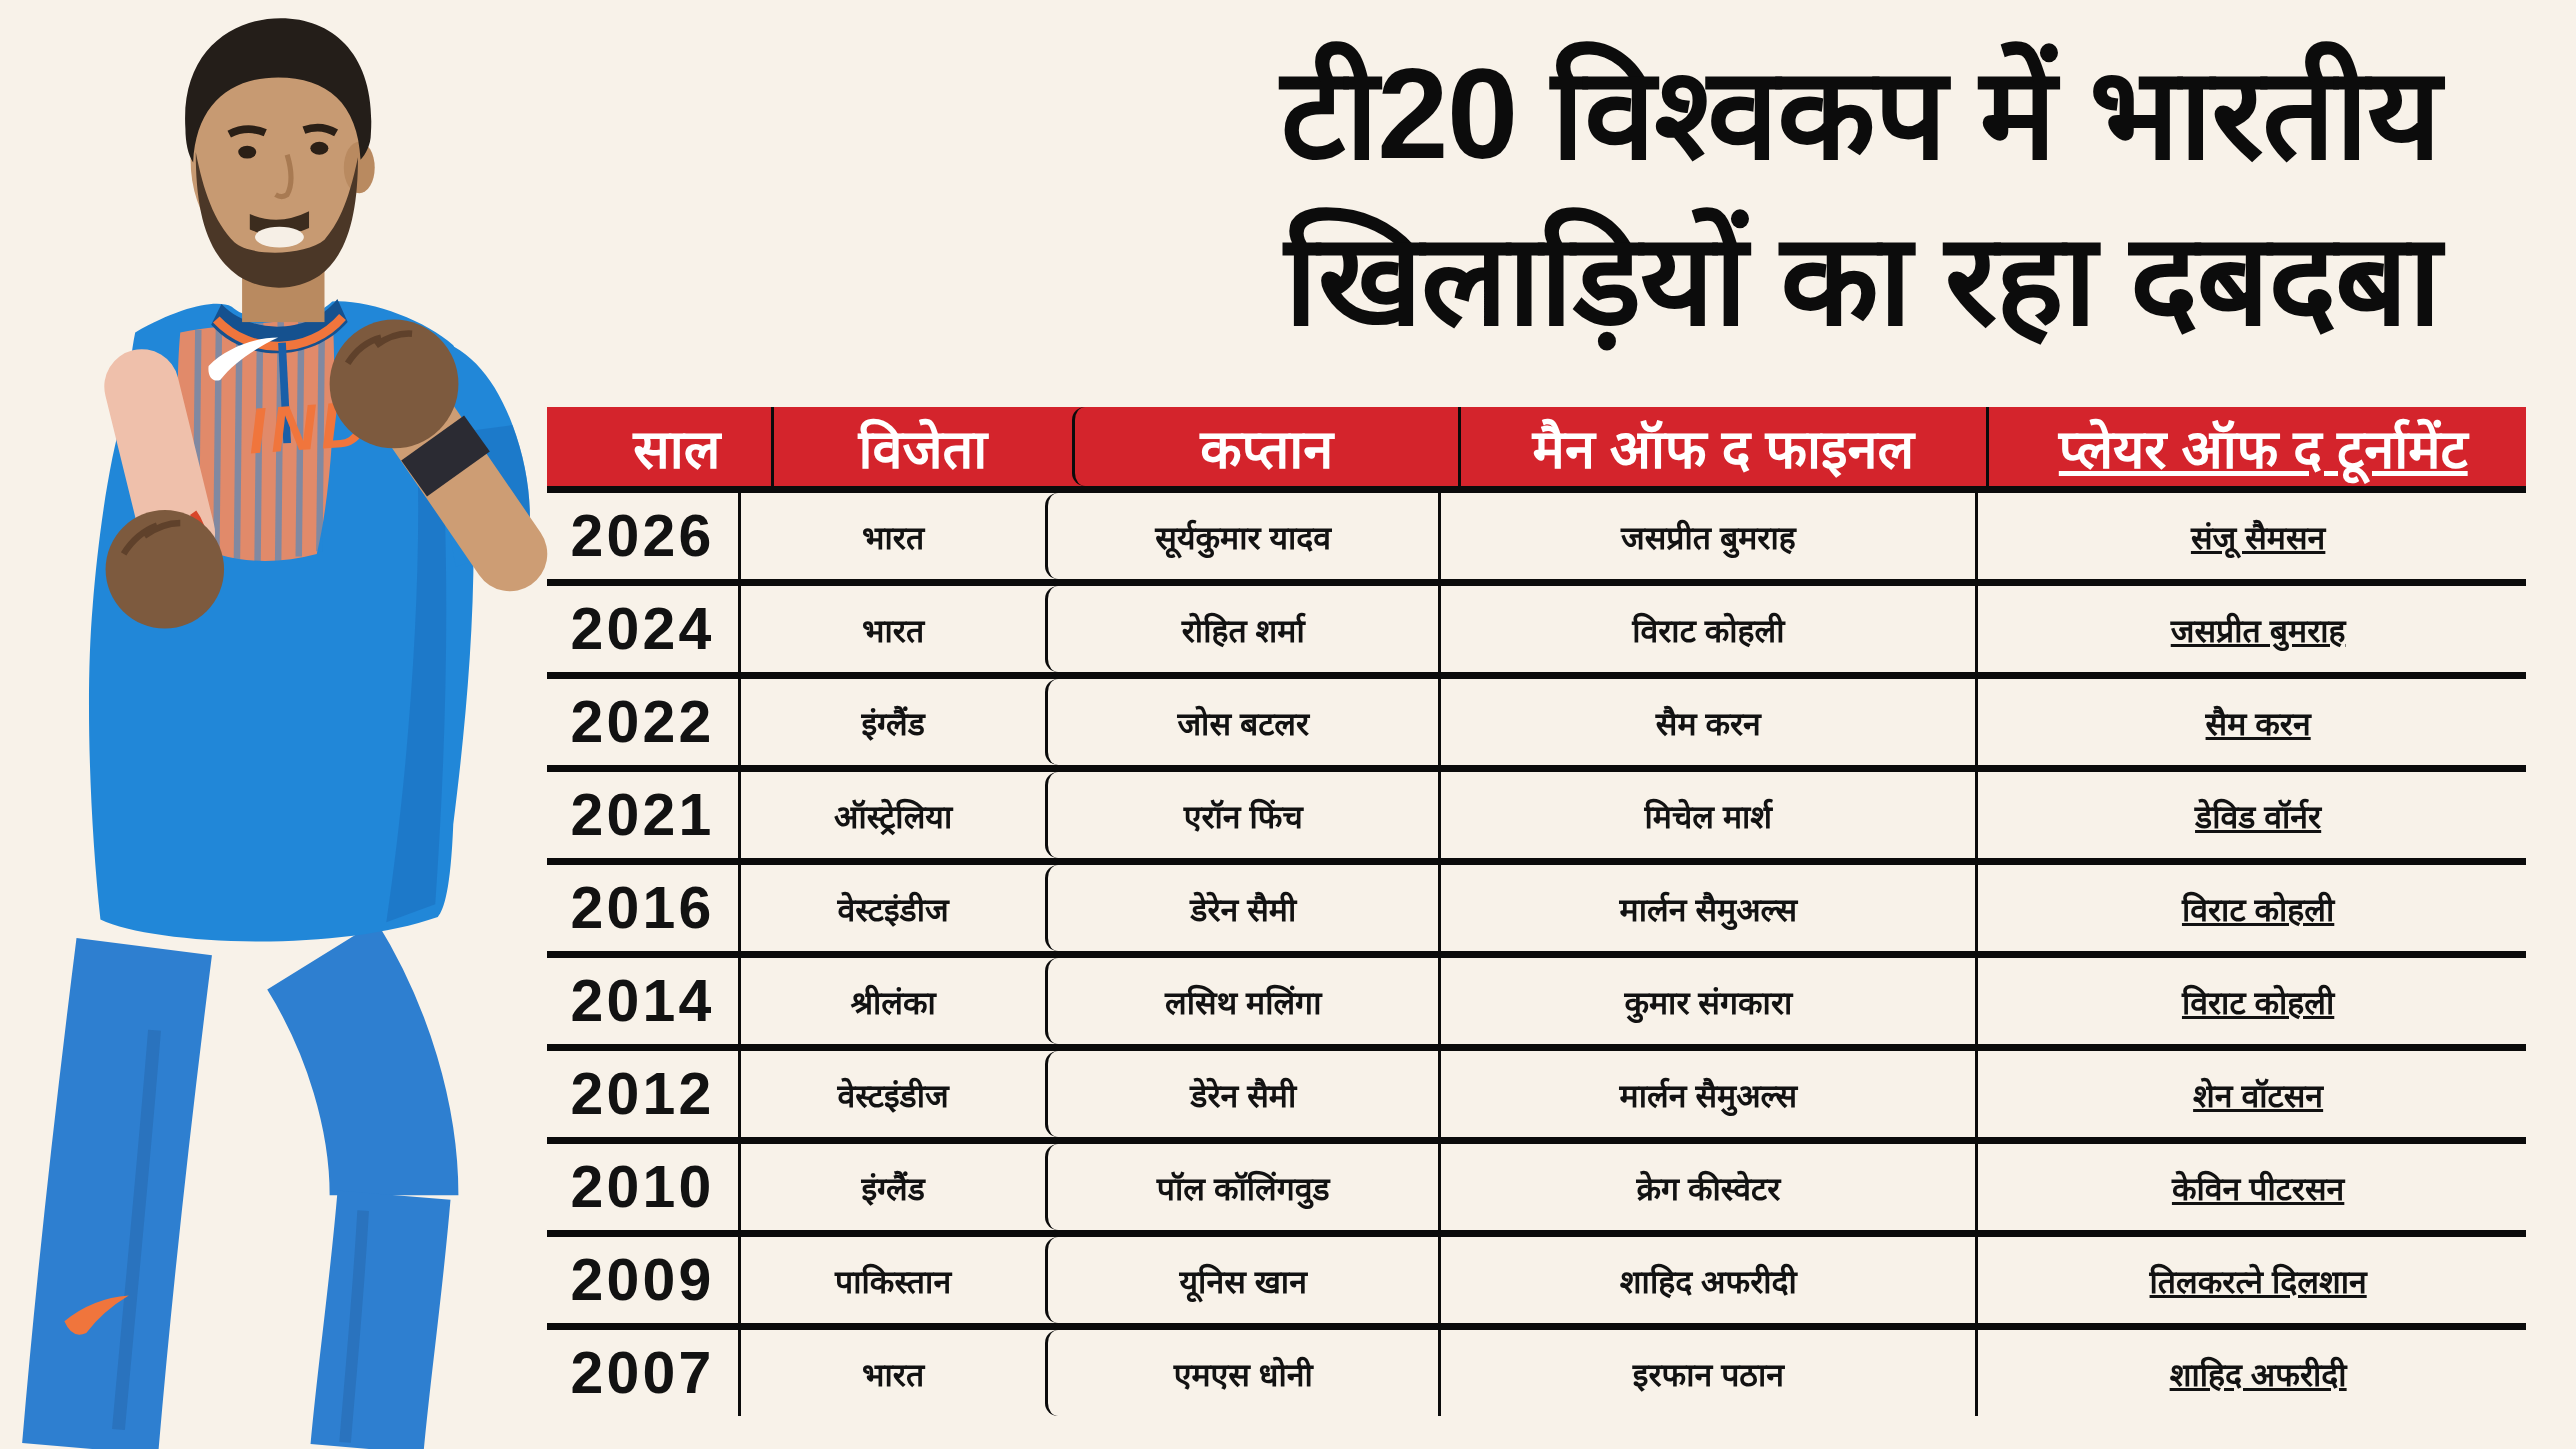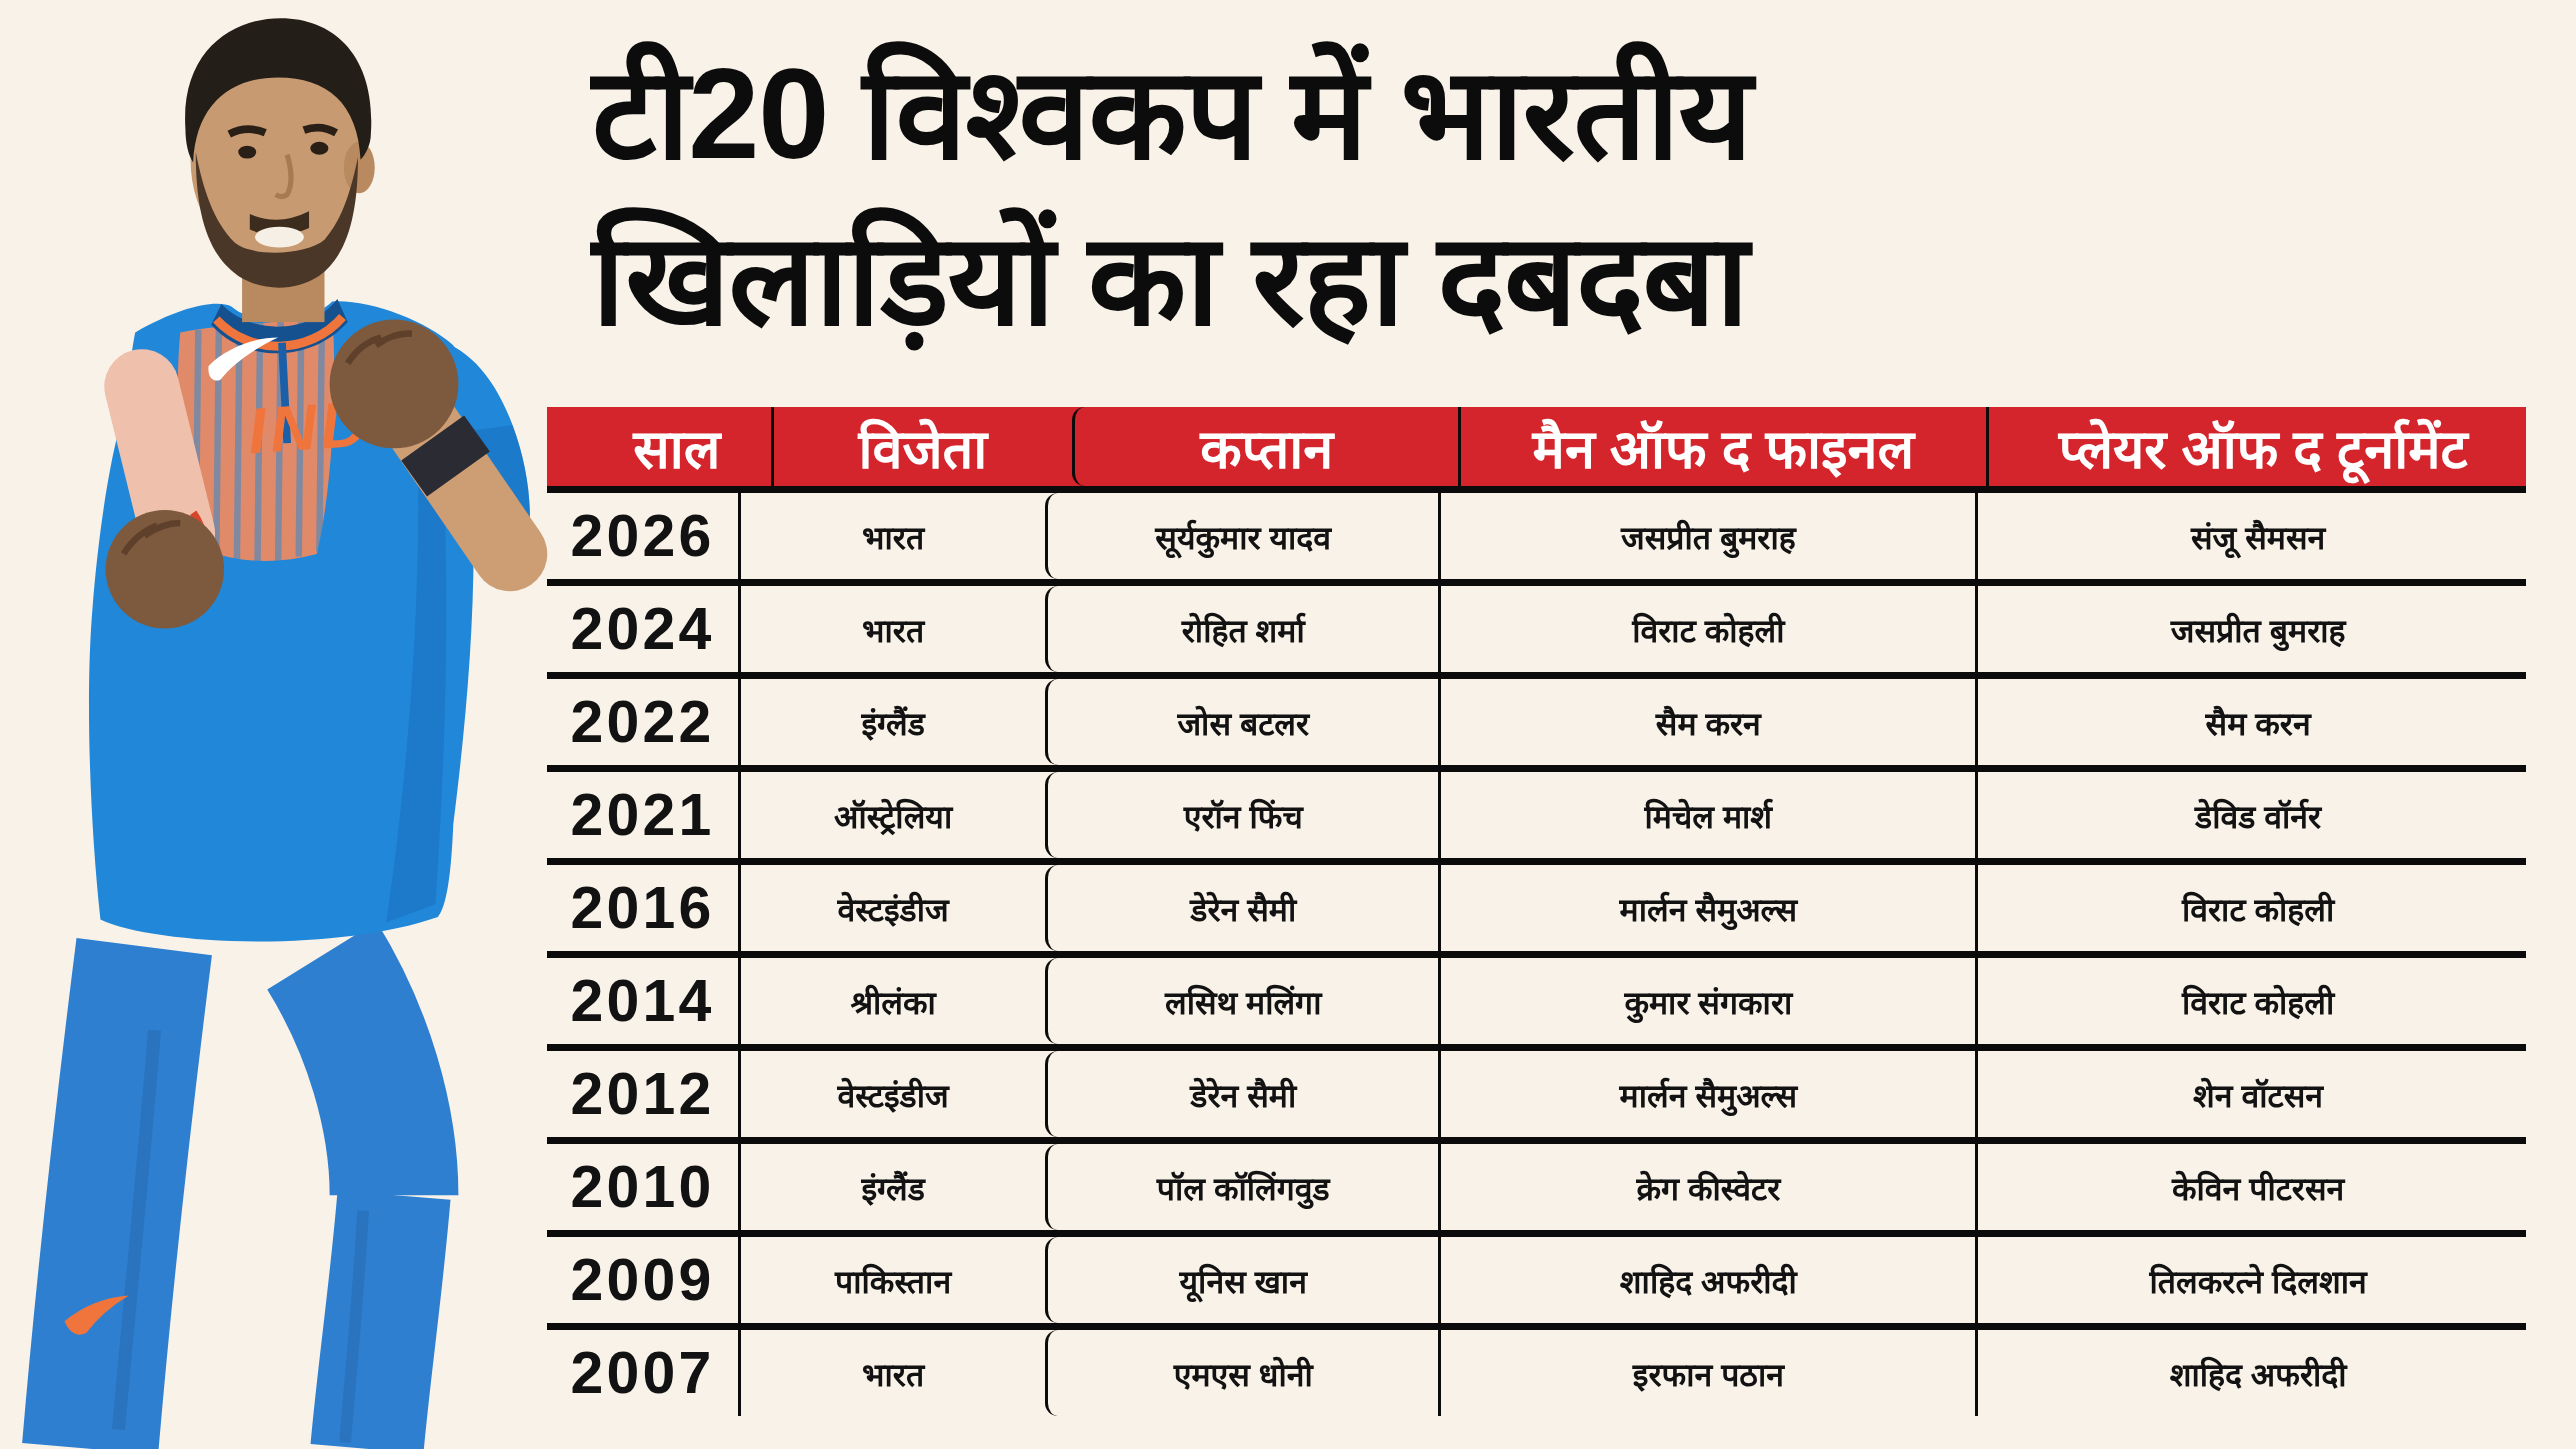--- a/index.html
+++ b/index.html
@@ -7,21 +7,21 @@
     width:2576px;height:1449px;
     overflow:hidden;
     background:#f8f2e9;
     font-family:"Liberation Sans","DejaVu Sans",sans-serif;
   }
   .stage{position:absolute;left:0;top:0;width:2576px;height:1449px;}
 
   
   .title{
     position:absolute;left:592px;top:31px;width:1848px;
-    text-align:left;color:#0c0c0c;
+    text-align:right;color:#0c0c0c;
     font-weight:900;font-size:128px;line-height:166px;
     letter-spacing:-1.3px;
   }
 
   
   .table{
     position:absolute;left:547px;top:407px;width:1979px;
   }
   .thead{
     display:flex;height:79px;
@@ -36,21 +36,21 @@
   .cell{
     display:flex;align-items:center;justify-content:center;
     white-space:nowrap;overflow:visible;
     font-size:32px;font-weight:700;
   }
   .cell + .cell{border-left:3.2px solid #0b0b0b;}
   .c0{flex:0 0 9.66%;}
   .c1{flex:0 0 15.36%;}
   .c2{flex:0 0 19.72%;border-radius:13px;}
   .c3{flex:0 0 26.98%;text-align:right;}
-  .c4{flex:0 0 28.28%;}
+  .c4{flex:0 0 28.28%;text-decoration:underline;}
   .trow .c0{
     font-size:59px;font-weight:800;letter-spacing:3.2px;
     font-family:"Liberation Sans","DejaVu Sans",sans-serif;
   }
 
   
   .photo{position:absolute;left:0;top:0;width:837px;height:1449px;}
 </style>
 </head>
 <body>

